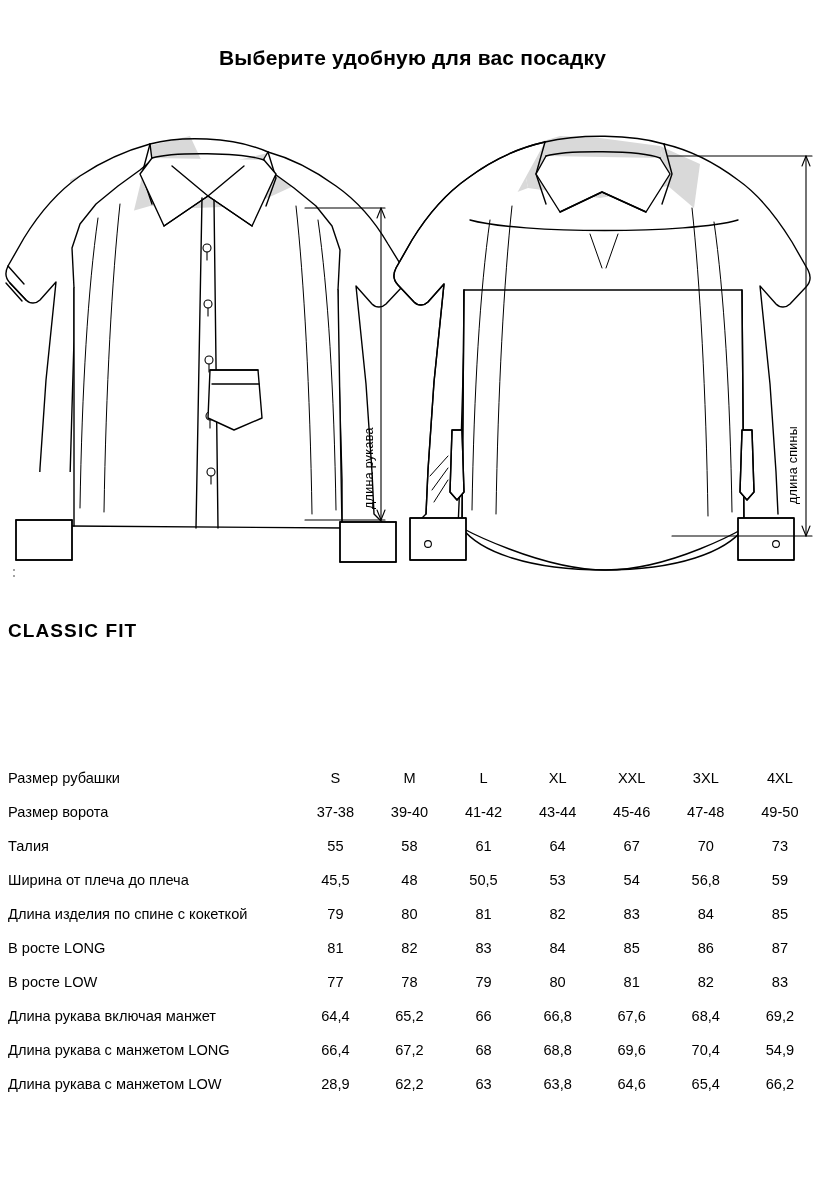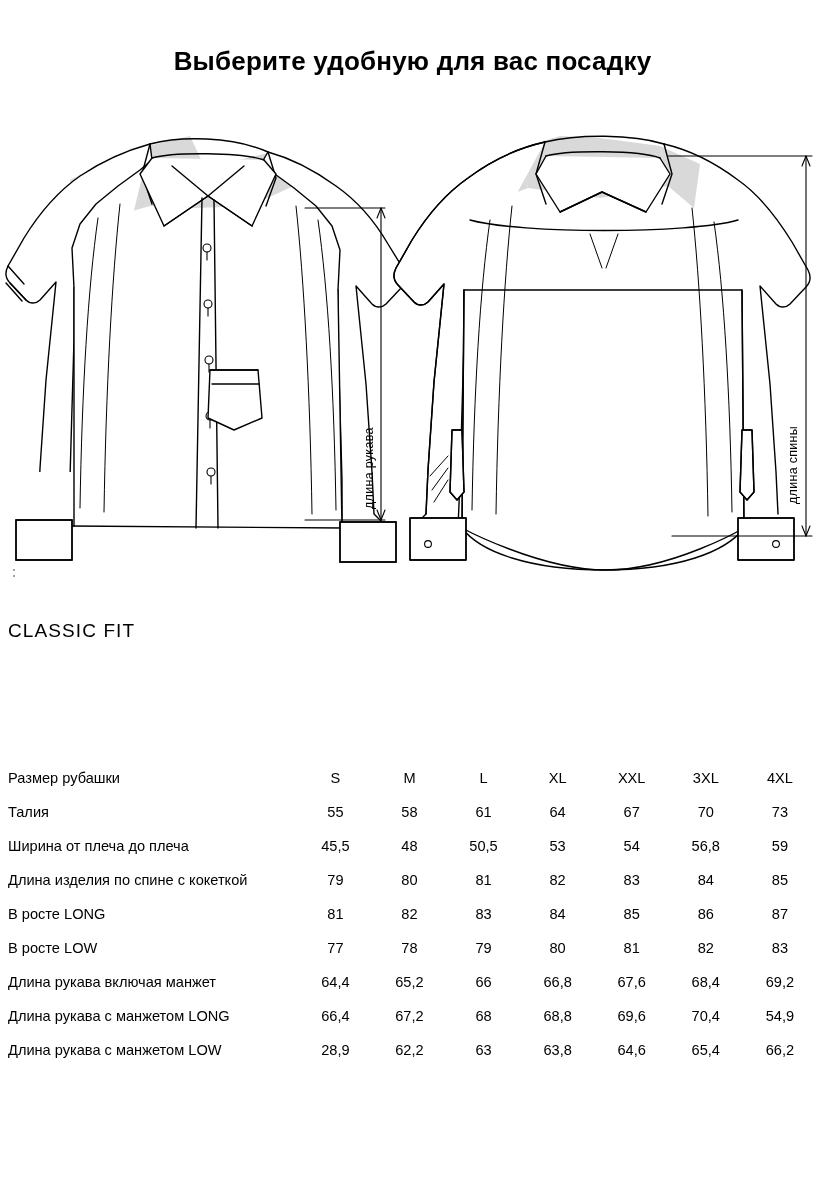--- a/index.html
+++ b/index.html
@@ -20,21 +20,21 @@
     height: 1200px;
     position: relative;
     box-sizing: border-box;
   }
   .title {
     position: absolute;
     top: 46px;
     left: 0;
     width: 825px;
     text-align: center;
-    font-size: 26px;
+    font-size: 21px;
     font-weight: bold;
     letter-spacing: 0.2px;
   }
   .illustration {
     position: absolute;
     top: 108px;
     left: 0;
     width: 825px;
     height: 470px;
   }
@@ -45,21 +45,21 @@
     text-orientation: mixed;
     transform: rotate(180deg);
     letter-spacing: 0.3px;
     white-space: nowrap;
   }
   .fit-heading {
     position: absolute;
     top: 620px;
     left: 8px;
     font-size: 19px;
-    font-weight: normal;
+    font-weight: bold;
     letter-spacing: 1.1px;
   }
   .fit-sub {
     position: absolute;
     top: 655px;
     left: 8px;
     font-size: 15.5px;
   }
   table.sizes {
     position: absolute;
@@ -351,20 +351,30 @@
         <td class="rowlabel">Размер рубашки</td>
         <td class="val">S</td>
         <td class="val">M</td>
         <td class="val">L</td>
         <td class="val">XL</td>
         <td class="val">XXL</td>
         <td class="val">3XL</td>
         <td class="val">4XL</td>
       </tr>
 
+      <tr>
+        <td class="rowlabel">Размер ворота</td>
+        <td class="val">37-38</td>
+        <td class="val">39-40</td>
+        <td class="val">41-42</td>
+        <td class="val">43-44</td>
+        <td class="val">45-46</td>
+        <td class="val">47-48</td>
+        <td class="val">49-50</td>
+      </tr>
 
 
       <tr>
         <td class="rowlabel">Талия</td>
         <td class="val">55</td>
         <td class="val">58</td>
         <td class="val">61</td>
         <td class="val">64</td>
         <td class="val">67</td>
         <td class="val">70</td>

